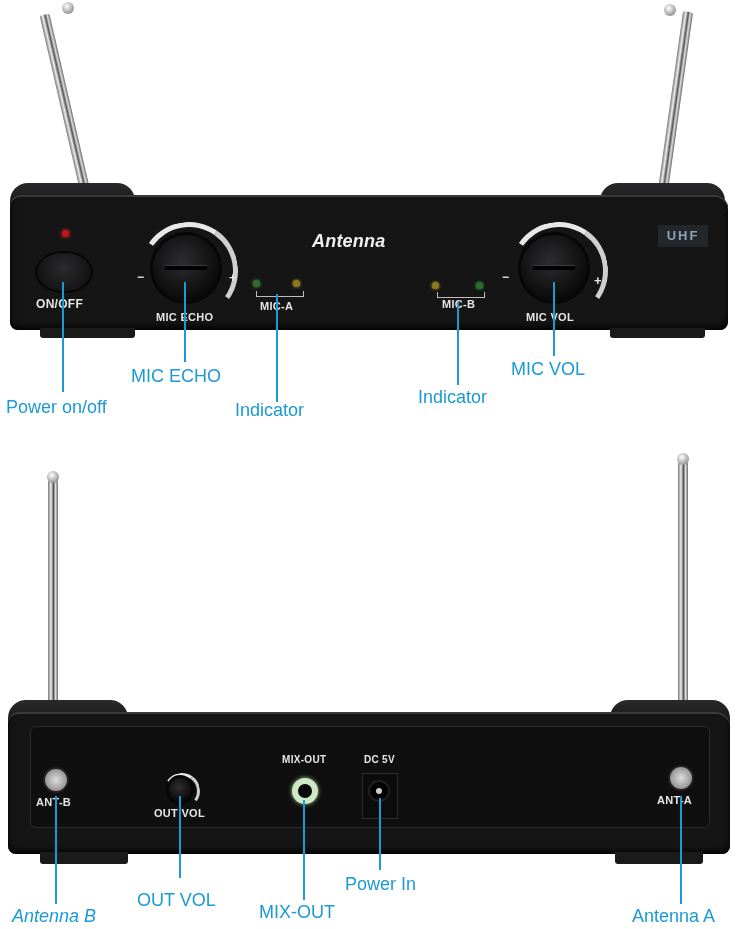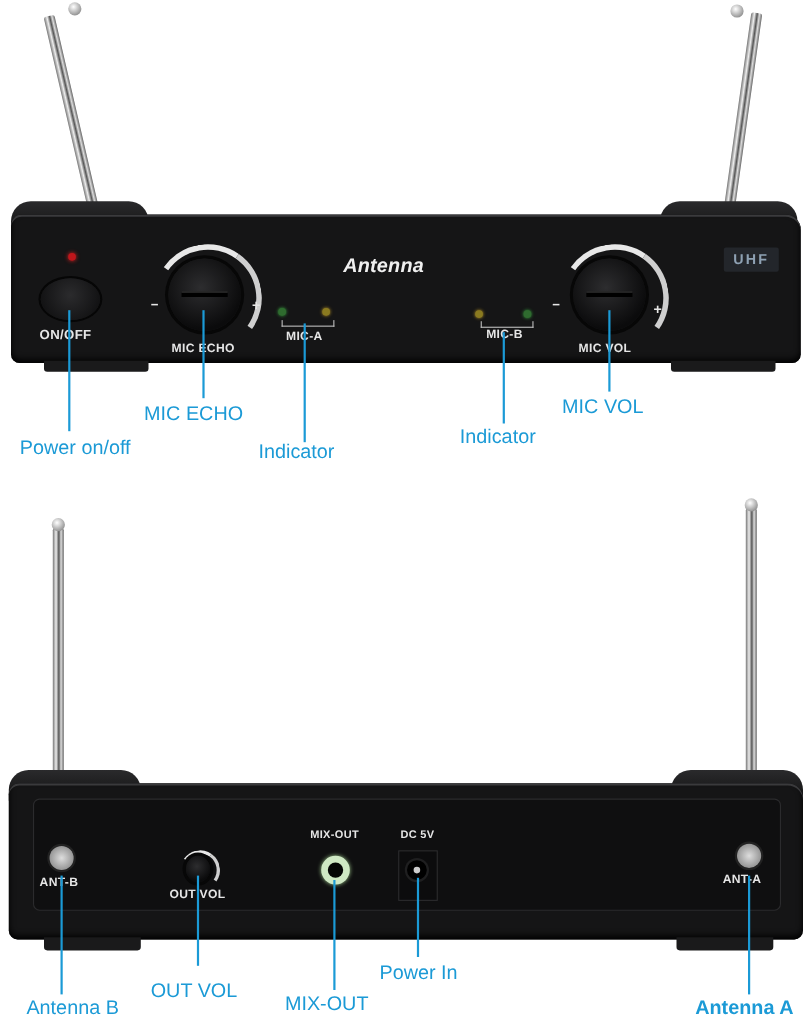--- a/index.html
+++ b/index.html
@@ -68,21 +68,21 @@
   <div class="panel-label" style="left:526px; top:311px;">MIC VOL</div>
 
   <div style="position:absolute; left:658px; top:225px; width:50px; height:22px; background:#23262b; color:#8ea1b3; font-size:13px; font-weight:700; letter-spacing:2px; text-align:center; line-height:22px; border-radius:2px;">UHF</div>
 
   <div class="leader" style="left:62px; top:282px; height:110px;"></div>
   <div class="leader" style="left:184px; top:282px; height:80px;"></div>
   <div class="leader" style="left:276px; top:294px; height:108px;"></div>
   <div class="leader" style="left:457px; top:302px; height:83px;"></div>
   <div class="leader" style="left:553px; top:282px; height:74px;"></div>
 
-  <div class="callout" style="left:18px; top:397px;">Power on/off</div>
+  <div class="callout" style="left:6px; top:397px;">Power on/off</div>
   <div class="callout" style="left:131px; top:366px;">MIC ECHO</div>
   <div class="callout" style="left:235px; top:400px;">Indicator</div>
   <div class="callout" style="left:418px; top:387px;">Indicator</div>
   <div class="callout" style="left:511px; top:359px;">MIC VOL</div>
 </div>
 
 <div>
 
   <div class="antenna" style="left:48px; top:480px; height:290px;"></div>
   <div class="antenna-tip" style="left:47px; top:471px;"></div>
@@ -116,18 +116,18 @@
 
   <div style="position:absolute; left:670px; top:767px; width:22px; height:22px; border-radius:50%; background:radial-gradient(circle, #ddd, #777); box-shadow:0 0 0 2px #222;"></div>
   <div class="panel-label" style="left:657px; top:794px;">ANT-A</div>
 
   <div class="leader" style="left:55px; top:796px; height:108px;"></div>
   <div class="leader" style="left:179px; top:796px; height:82px;"></div>
   <div class="leader" style="left:303px; top:800px; height:100px;"></div>
   <div class="leader" style="left:379px; top:798px; height:72px;"></div>
   <div class="leader" style="left:680px; top:796px; height:108px;"></div>
 
-  <div class="callout" style="left:24px; top:906px;">Antenna B</div>
+  <div class="callout" style="left:12px; top:906px;font-style:italic;">Antenna B</div>
   <div class="callout" style="left:137px; top:890px;">OUT VOL</div>
   <div class="callout" style="left:259px; top:902px;">MIX-OUT</div>
   <div class="callout" style="left:345px; top:874px;">Power In</div>
-  <div class="callout" style="left:632px; top:906px;font-weight:bold;">Antenna A</div>
+  <div class="callout" style="left:632px; top:906px;">Antenna A</div>
 </div>
 
 </body></html>

